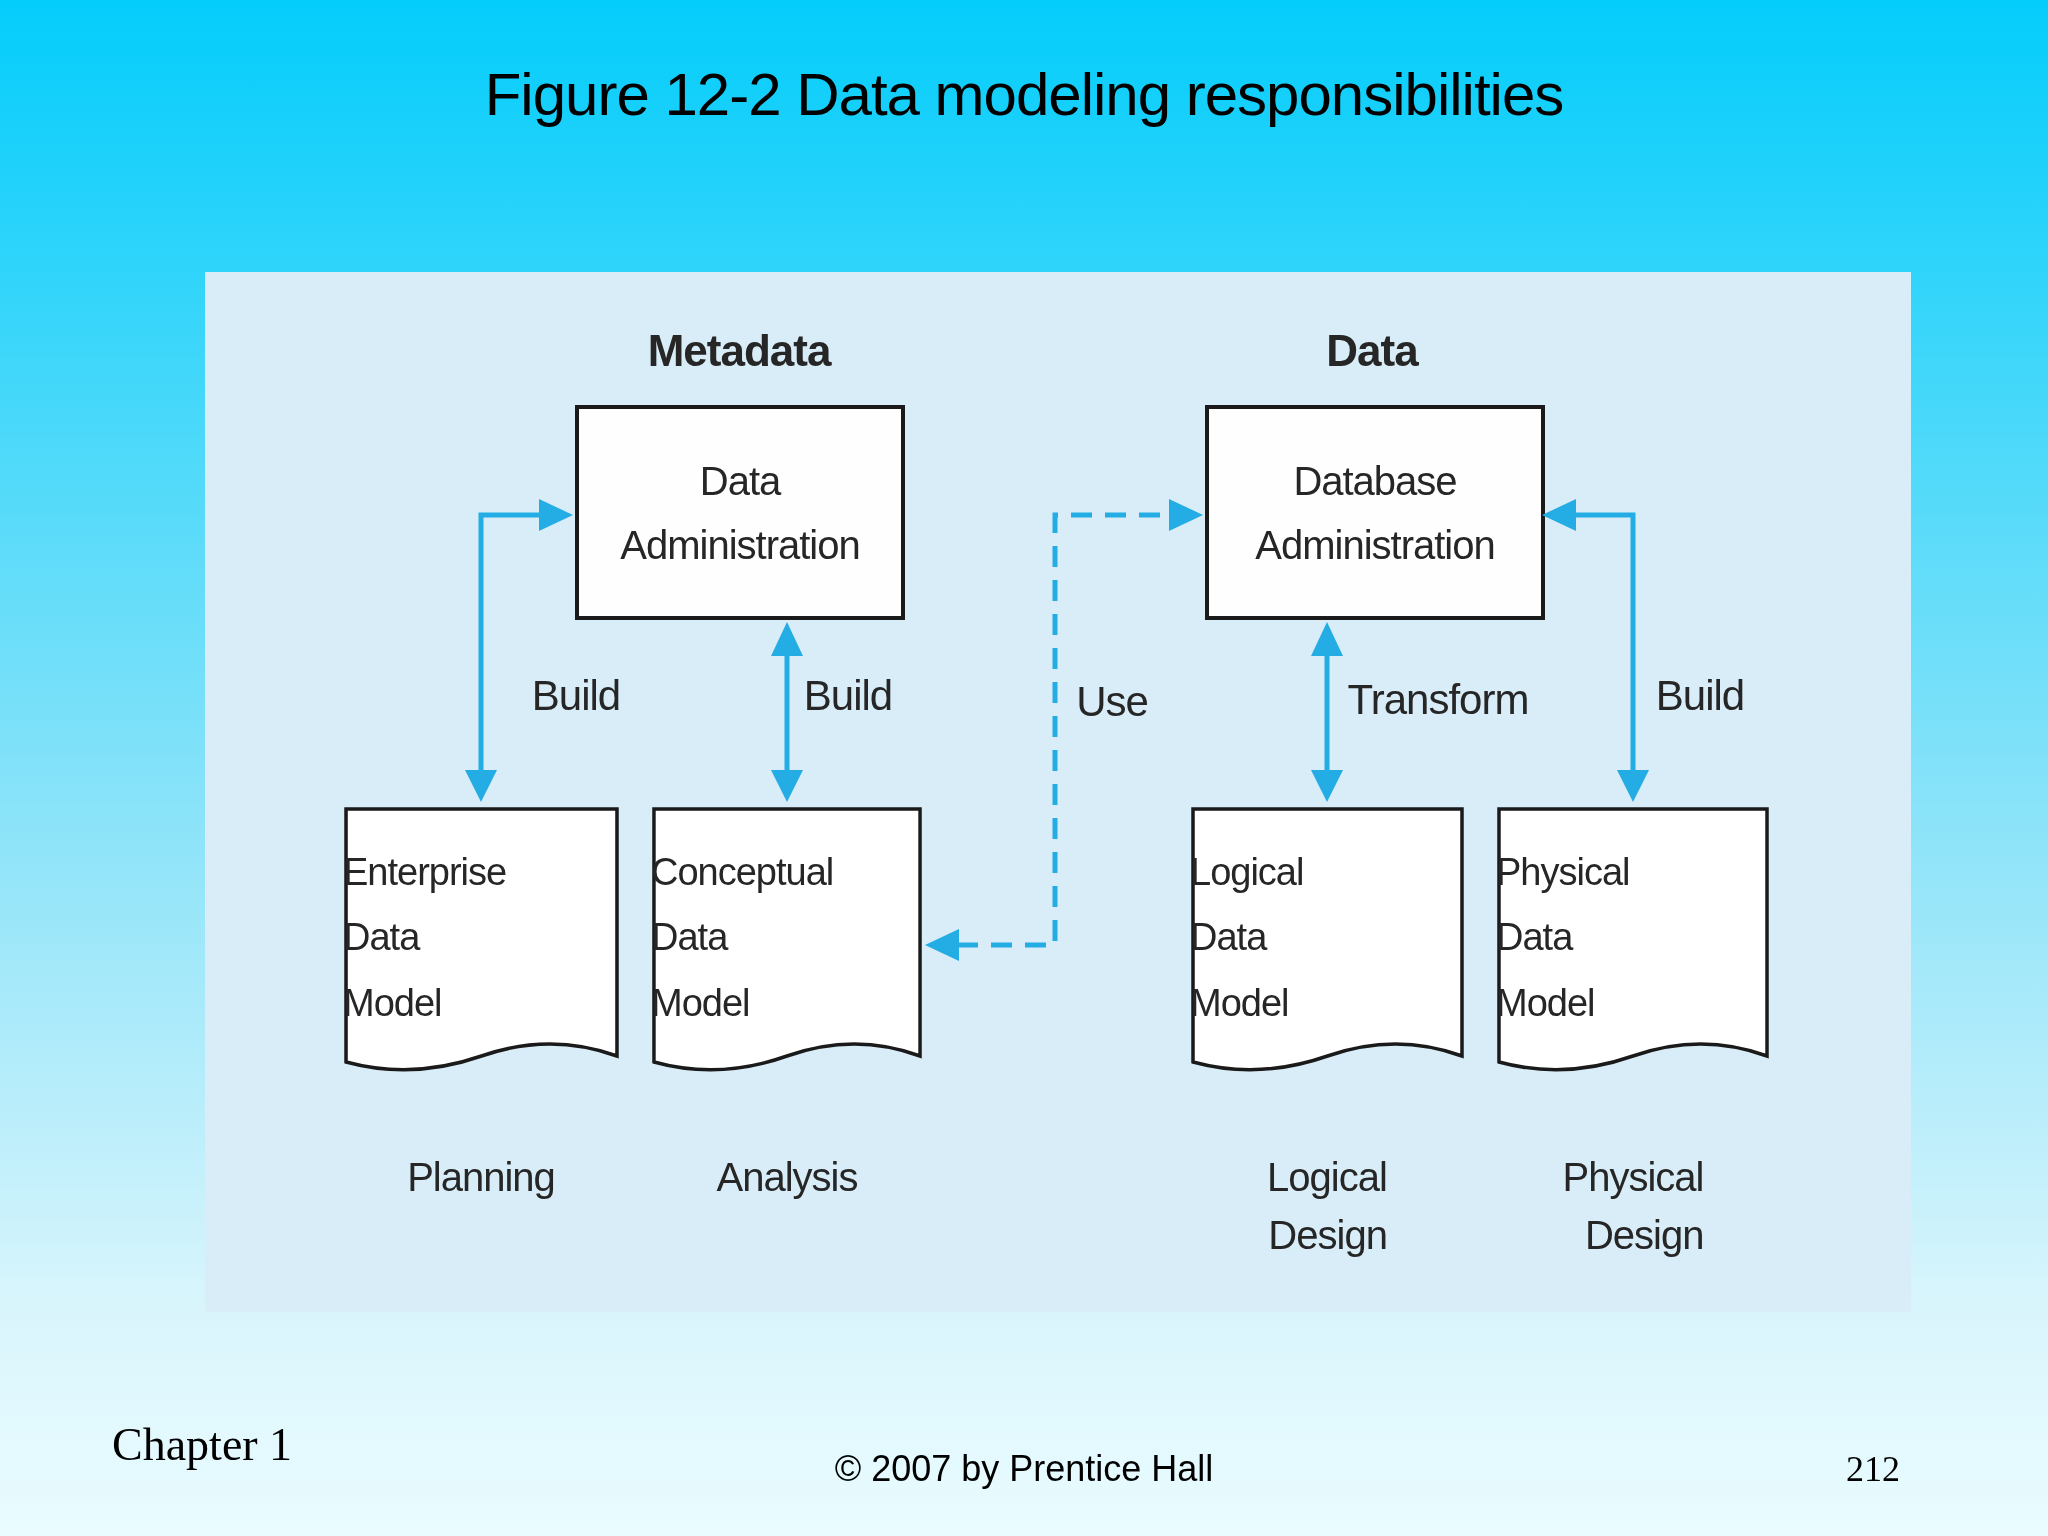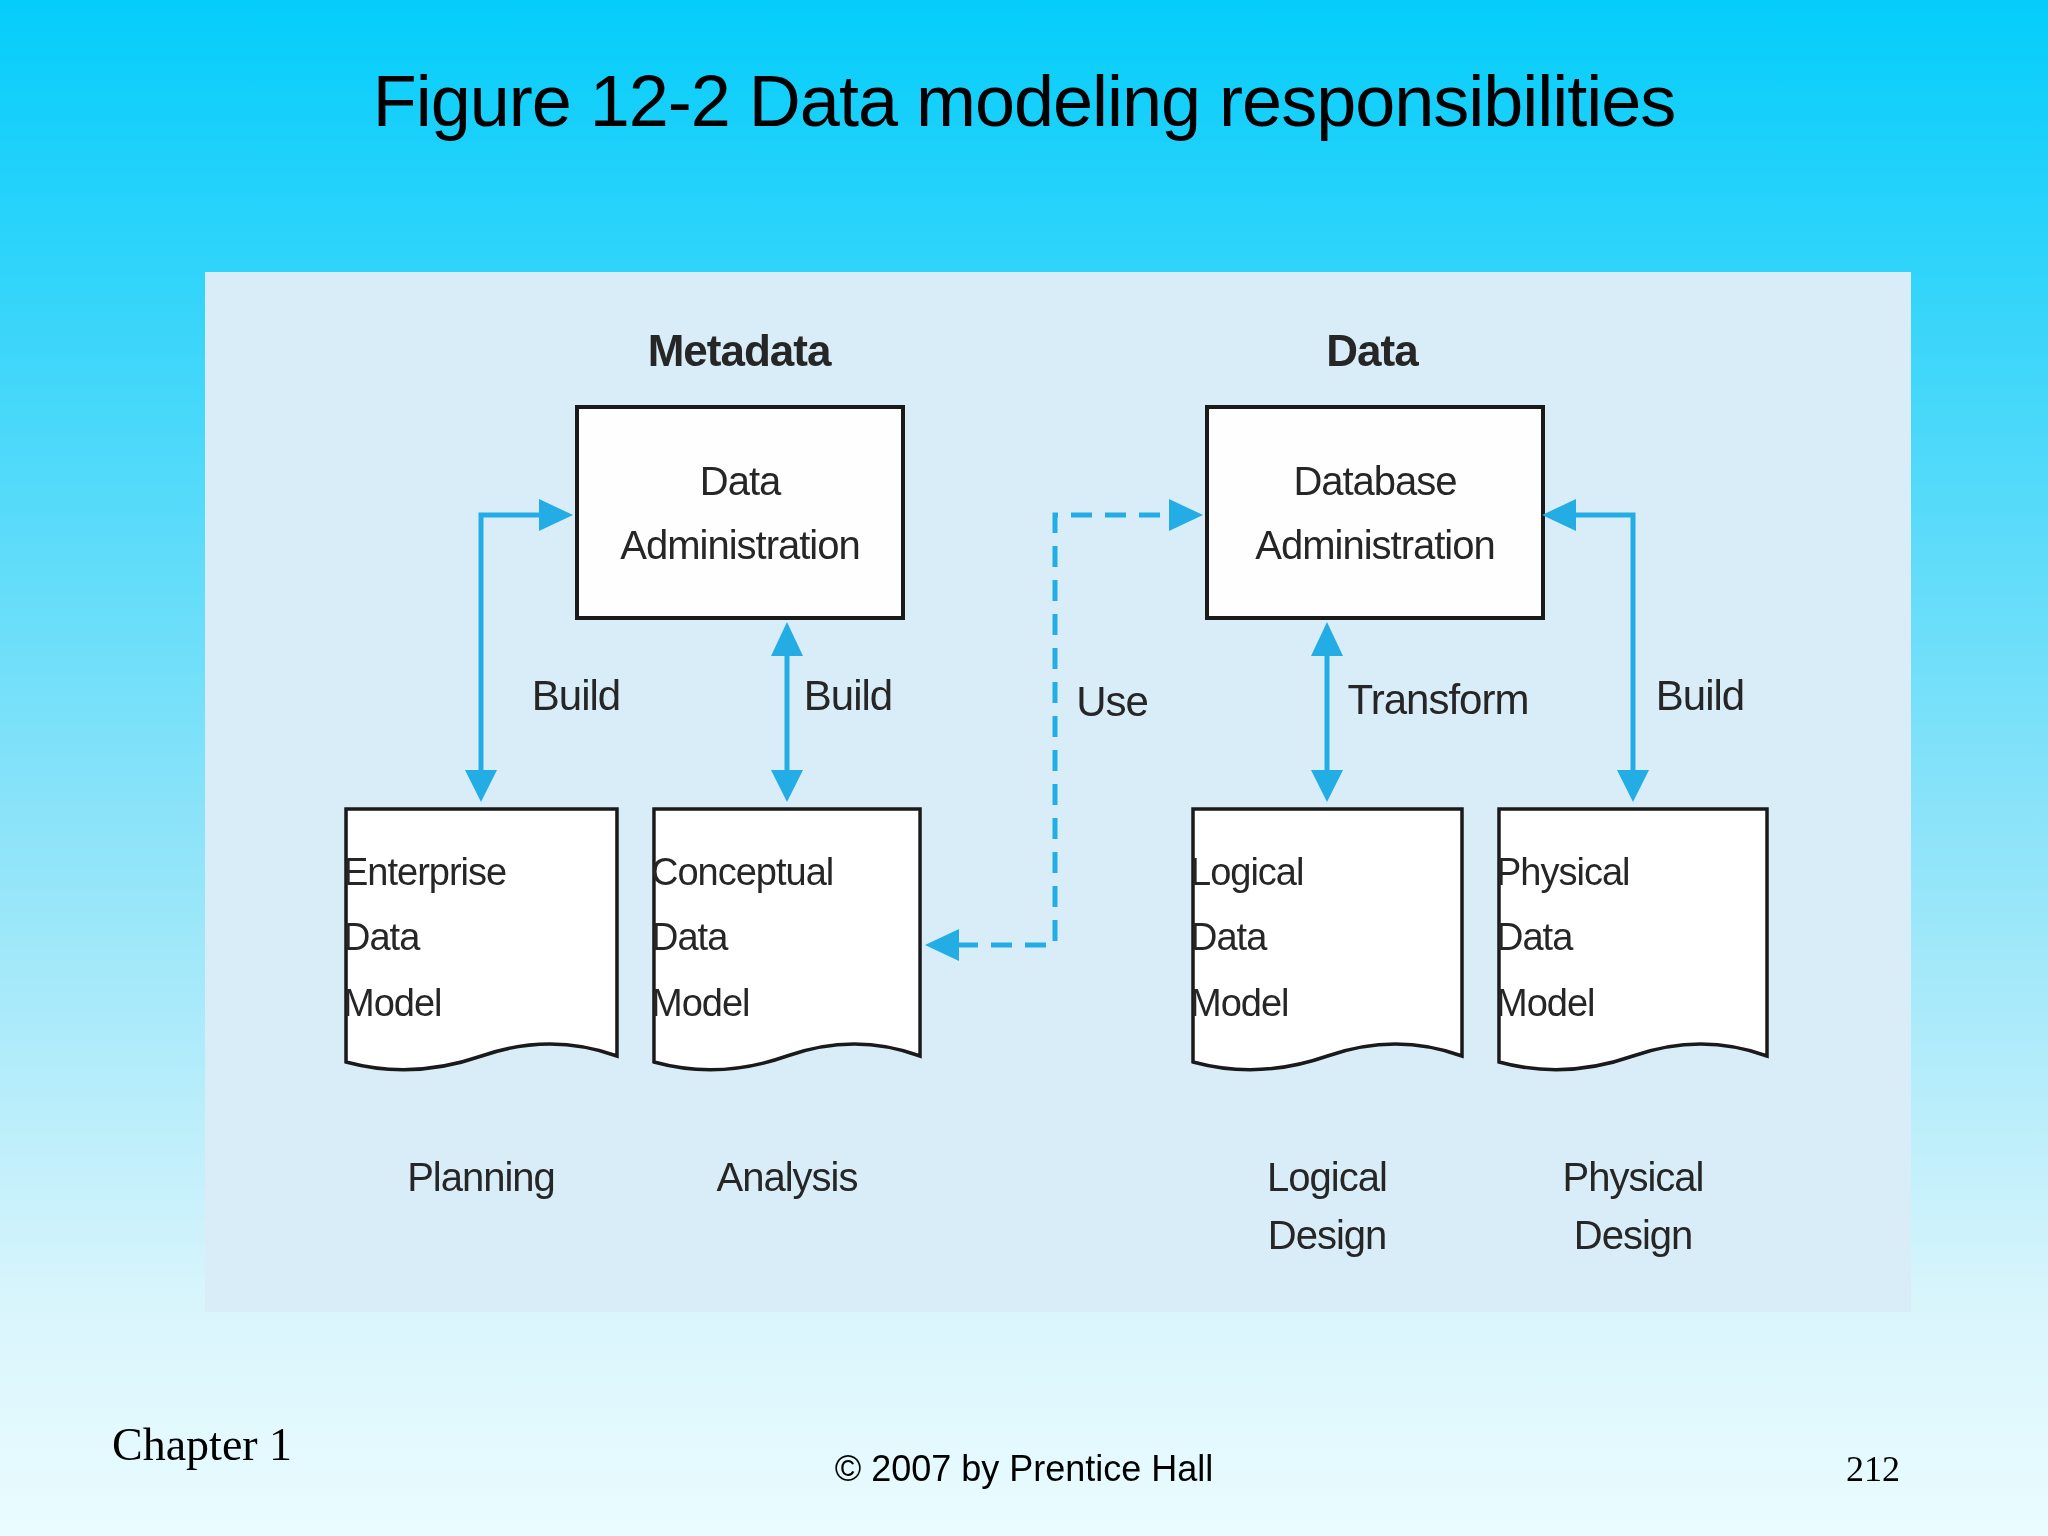--- a/index.html
+++ b/index.html
@@ -5,21 +5,21 @@
   html,body{margin:0;padding:0;}
   .slide{
     position:relative;
     width:2048px;height:1536px;
     overflow:hidden;
     background:linear-gradient(180deg,#04CDFB 0%,#3BD6FA 22%,#8FE4F9 55%,#D9F5FC 85%,#EAFCFF 100%);
     font-family:"Liberation Sans", sans-serif;
   }
   .page-title{
     position:absolute;left:50%;top:60px;transform:translateX(-50%);
-    font-size:72px;color:#000;letter-spacing:-1px;white-space:nowrap;text-align:center;
+    font-size:60px;color:#000;letter-spacing:-1px;white-space:nowrap;text-align:center;
   }
   .panel{
     position:absolute;left:205px;top:272px;width:1706px;height:1040px;
     background:var(--panel,#D9EDF8);
   }
   .dg{color:#262626;letter-spacing:-1px;}
   .col-header{
     position:absolute;transform:translateX(-50%);
     font-size:44px;font-weight:600;white-space:nowrap;
   }
@@ -38,21 +38,21 @@
   }
   .doc{position:absolute;}
   .doc svg{position:absolute;left:0;top:0;width:100%;height:100%;}
   .doc .doc-shape{fill:#FFFFFF;stroke:var(--box_border,#1A1A1A);stroke-width:3.5;}
   .doc .doc-title{
     position:absolute;left:0;top:34px;width:100%;text-align:left;
     font-size:38px;line-height:1.72;white-space:pre-line;
   }
   .phase-label{
     position:absolute;transform:translateX(-50%);top:1148px;
-    font-size:40px;line-height:1.45;text-align:center;white-space:pre-line;
+    font-size:40px;line-height:1.45;text-align:right;white-space:pre-line;
   }
   .footer-chapter{
     position:absolute;left:112px;top:1418px;
     font-family:"Liberation Serif", serif;font-size:46px;color:#000;
   }
   .footer-copyright{
     position:absolute;left:50%;top:1448px;transform:translateX(-50%);
     font-size:36px;color:#000;
   }
   .footer-page{

